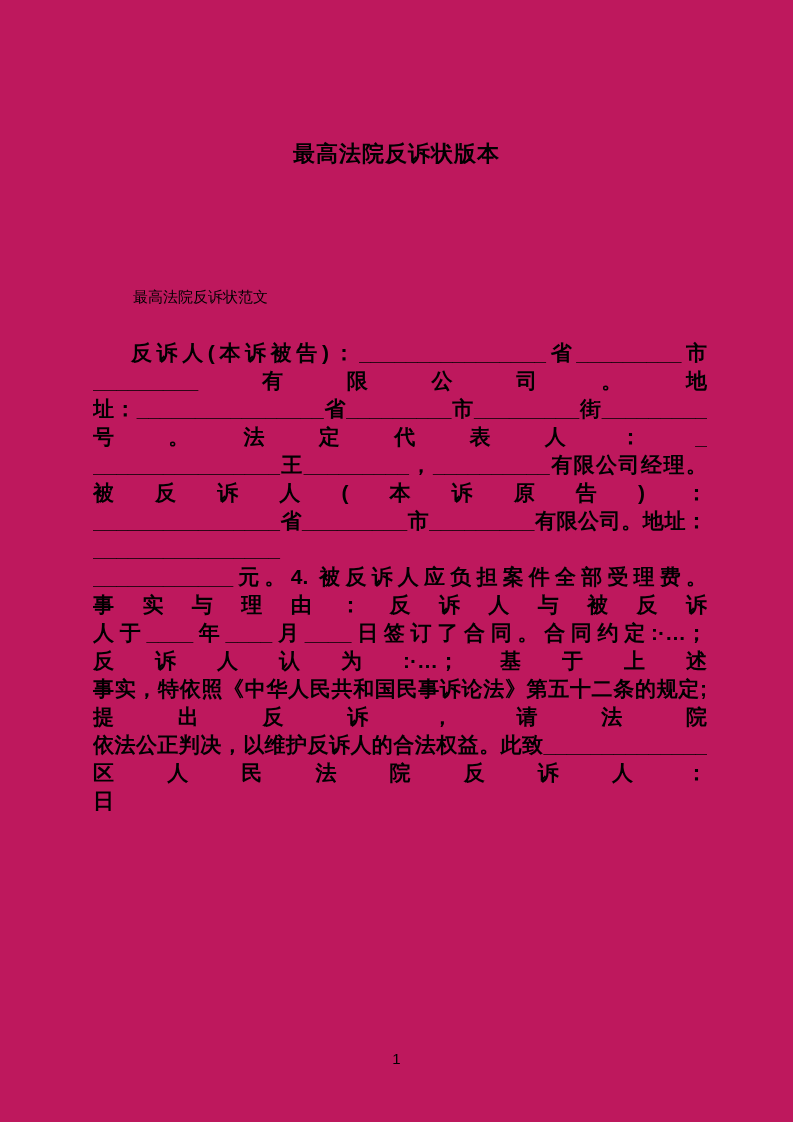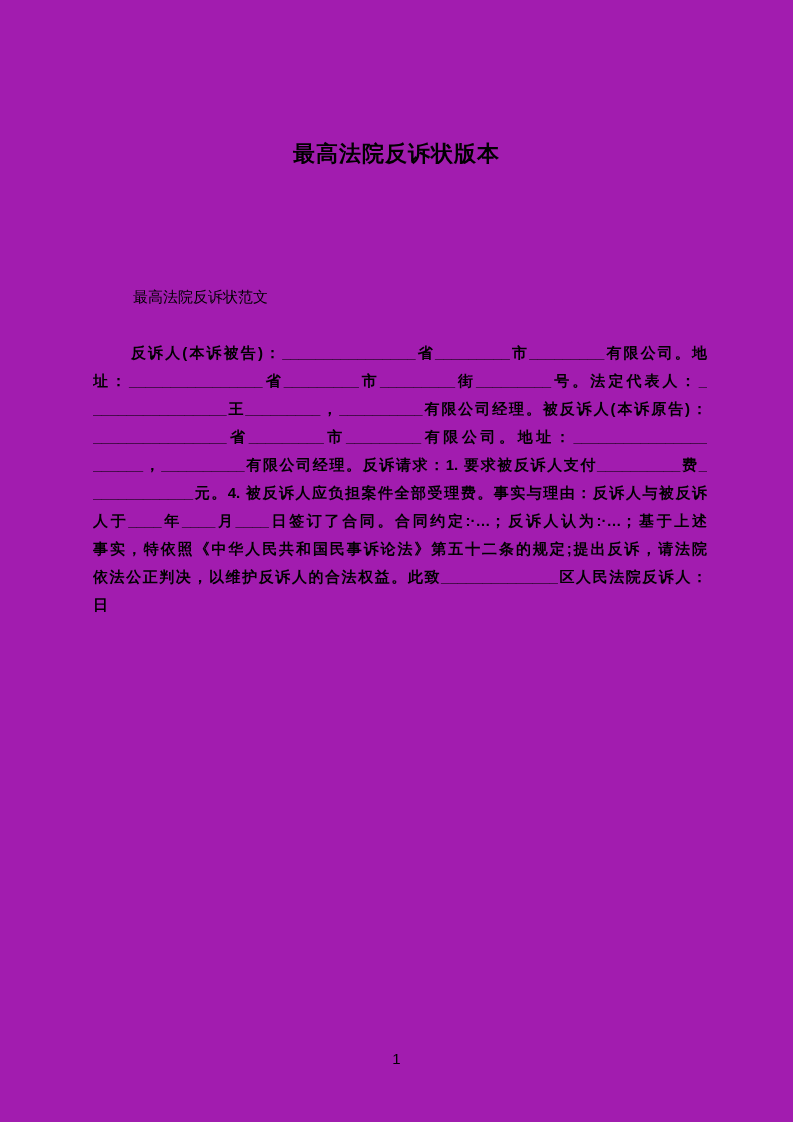--- a/index.html
+++ b/index.html
@@ -4,21 +4,21 @@
 <style>
   html, body {
     margin: 0;
     padding: 0;
     background: #ffffff;
   }
   .page {
     position: relative;
     width: 793px;
     height: 1122px;
-    background: #a21caf;
+    background: #be185d;
     color: #000000;
     font-family: "Liberation Sans", sans-serif;
     overflow: hidden;
   }
   .doc-title {
     position: absolute;
     top: 139px;
     left: 0;
     right: 0;
     text-align: center;
@@ -31,21 +31,21 @@
     top: 288px;
     left: 133px;
     font-size: 15px;
     font-weight: 400;
   }
   .doc-body {
     position: absolute;
     top: 339px;
     left: 93px;
     width: 614px;
-    font-size: 15px;
+    font-size: 21px;
     font-weight: 600;
     line-height: 28px;
   }
   .body-line {
     display: block;
     width: 614px;
     text-align: justify;
     text-align-last: justify;
     word-break: keep-all;
     overflow: hidden;
@@ -74,21 +74,20 @@
 
   <div class="doc-title">最高法院反诉状版本</div>
 
   <div class="doc-subtitle">最高法院反诉状范文</div>
 
   <div class="doc-body">
     <span class="body-line indent">反诉人(本诉被告)：________________省_________市_________有限公司。地</span>
     <span class="body-line">址：________________省_________市_________街_________号。法定代表人：_</span>
     <span class="body-line">________________王_________，__________有限公司经理。被反诉人(本诉原告)：</span>
     <span class="body-line">________________省_________市_________有限公司。地址：________________</span>
-    <span class="body-line">______，__________有限公司经理。反诉请求：1. 要求被反诉人支付__________费_</span>
     <span class="body-line">____________元。4. 被反诉人应负担案件全部受理费。事实与理由：反诉人与被反诉</span>
     <span class="body-line">人于____年____月____日签订了合同。合同约定:·…；反诉人认为:·…；基于上述</span>
     <span class="body-line">事实，特依照《中华人民共和国民事诉论法》第五十二条的规定;提出反诉，请法院</span>
     <span class="body-line">依法公正判决，以维护反诉人的合法权益。此致______________区人民法院反诉人：</span>
     <span class="body-line last">日</span>
   </div>
 
   <div class="page-footer">1</div>
 
 </div>

